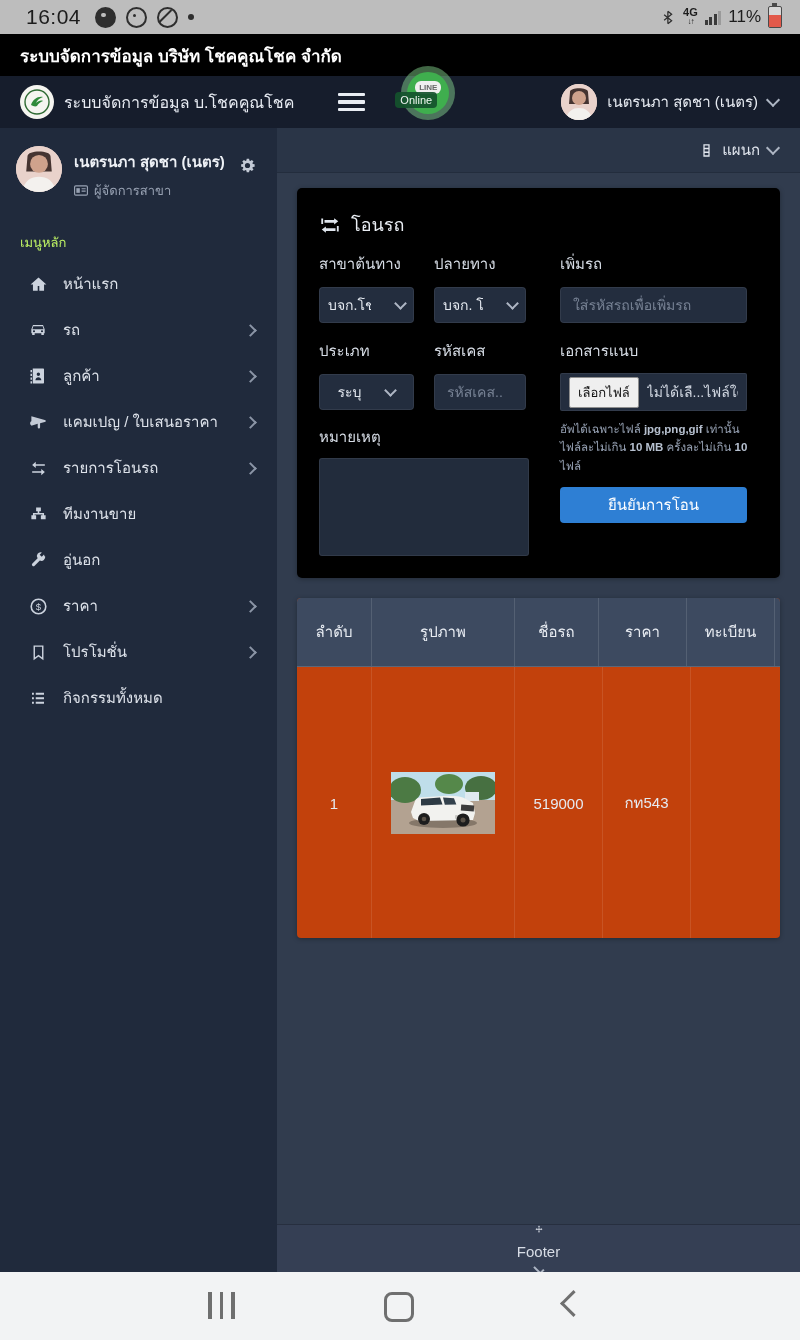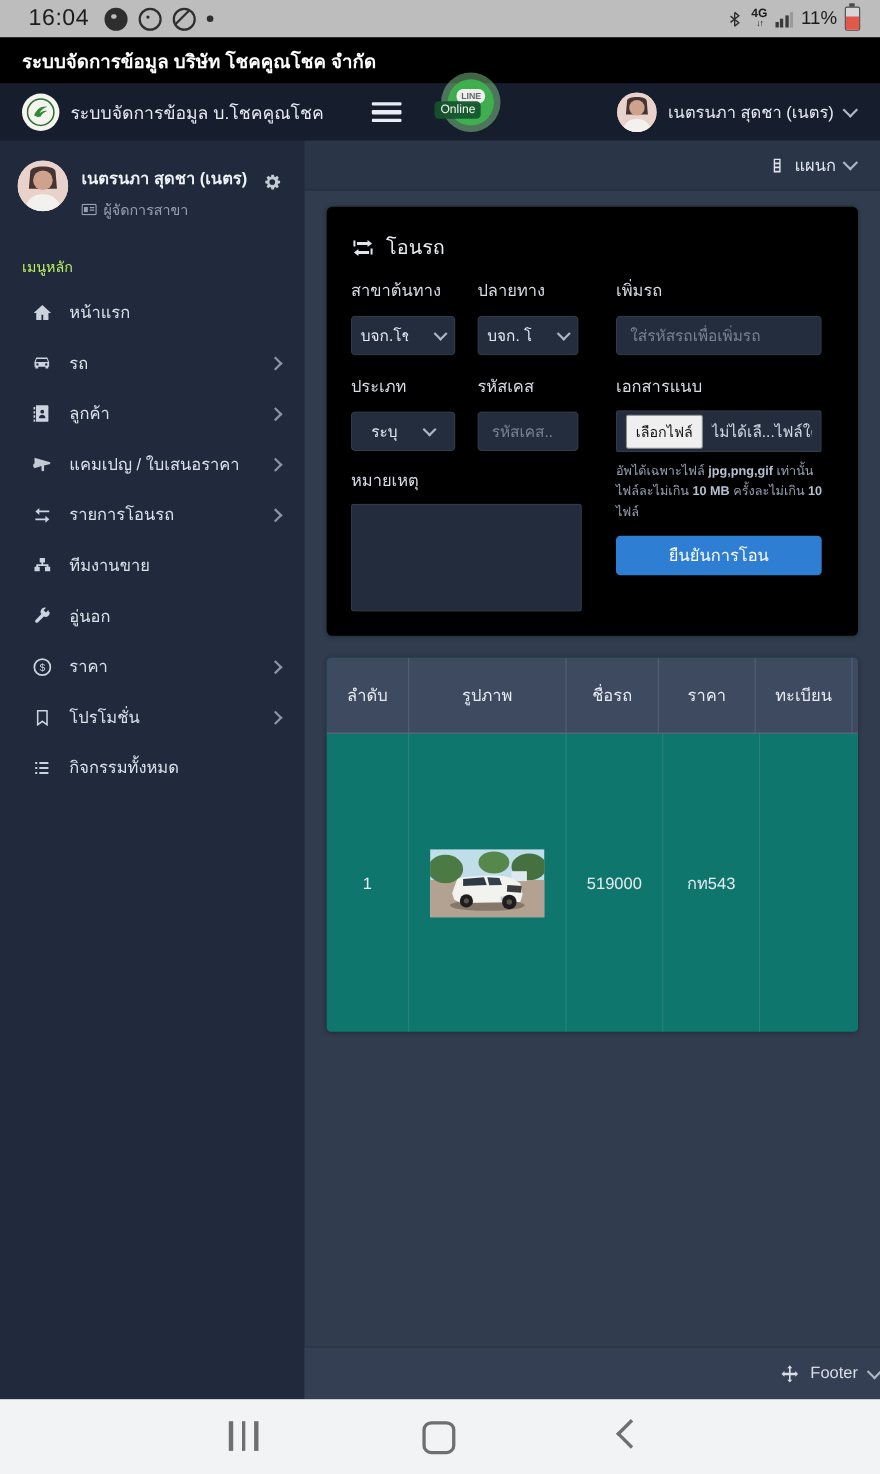--- a/index.html
+++ b/index.html
@@ -94,42 +94,42 @@
     padding:4px 8px;white-space:nowrap;}
   .filestat{color:#d2d8e2;font-size:14px;white-space:nowrap;overflow:hidden;}
   .hint{position:absolute;color:#96a1b3;font-size:11.5px;line-height:1.6;}
   .hint b{color:#b6c0cf;}
   .note-ta{position:absolute;background:#222c3c;border:1px solid rgba(255,255,255,.07);border-radius:3px;
     resize:none;box-sizing:border-box;}
   .submit{position:absolute;background:#2e7fd4;border:none;border-radius:4px;color:#fff;font-size:15px;
     display:flex;align-items:center;justify-content:center;cursor:pointer;
     font-family:"Liberation Sans","DejaVu Sans",sans-serif;}
   
-  .table-card{position:absolute;top:470px;left:20px;width:483px;height:340px;background:#0f766e;
+  .table-card{position:absolute;top:470px;left:20px;width:483px;height:340px;background:#c2410c;
     border-radius:4px;overflow:hidden;box-shadow:0 1px 5px rgba(0,0,0,.3);text-align:center;}
   .t-inner{width:520px;}
   .t-head{display:flex;height:68px;background:#3d4a60;border-bottom:1px solid rgba(255,255,255,.16);}
   .t-head .cell{display:flex;align-items:center;justify-content:center;color:#e8ecf2;font-size:15px;
     border-right:1px solid rgba(255,255,255,.12);box-sizing:border-box;}
   .t-row{display:flex;height:272px;}
   .t-row .cell{display:flex;align-items:center;justify-content:center;color:#e6eaf1;font-size:15px;
     border-right:1px solid rgba(255,255,255,.10);box-sizing:border-box;}
   .c0{width:75px;flex:none;}
   .c1{width:143px;flex:none;}
   .c2{width:84px;flex:none;}
   .c3{width:88px;flex:none;}
   .c4{width:88px;flex:none;}
   .c5{width:42px;flex:none;border-right:none !important;}
   .name-cell{align-items:center;justify-content:flex-start !important;padding-left:20px;
     word-spacing:999px;line-height:1.45;}
   .car-photo{width:104px;height:62px;display:block;}
   
   .footer-bar{position:absolute;left:0;right:0;bottom:0;height:47px;background:#353f54;
     display:flex;align-items:center;justify-content:flex-end;gap:10px;color:#d8dde6;font-size:15px;
-    border-top:1px solid rgba(0,0,0,.25);cursor:pointer;}
+    border-top:1px solid rgba(0,0,0,.25);cursor:pointer;flex-direction:column;}
   
   .android-nav{position:absolute;bottom:0;left:0;width:800px;height:68px;background:#f2f3f4;}
   .an-recents{position:absolute;left:208px;top:20px;display:flex;gap:8px;cursor:pointer;}
   .an-recents i{width:3.5px;height:27px;background:#6f6f6f;display:block;}
   .an-home{position:absolute;left:384px;top:20px;width:24px;height:24px;border:3px solid #6f6f6f;
     border-radius:8px;cursor:pointer;}
   .an-back{position:absolute;left:564px;top:22px;width:16px;height:16px;border-left:3px solid #6f6f6f;
     border-bottom:3px solid #6f6f6f;transform:rotate(45deg);cursor:pointer;}
   svg{display:block;}
 </style>

